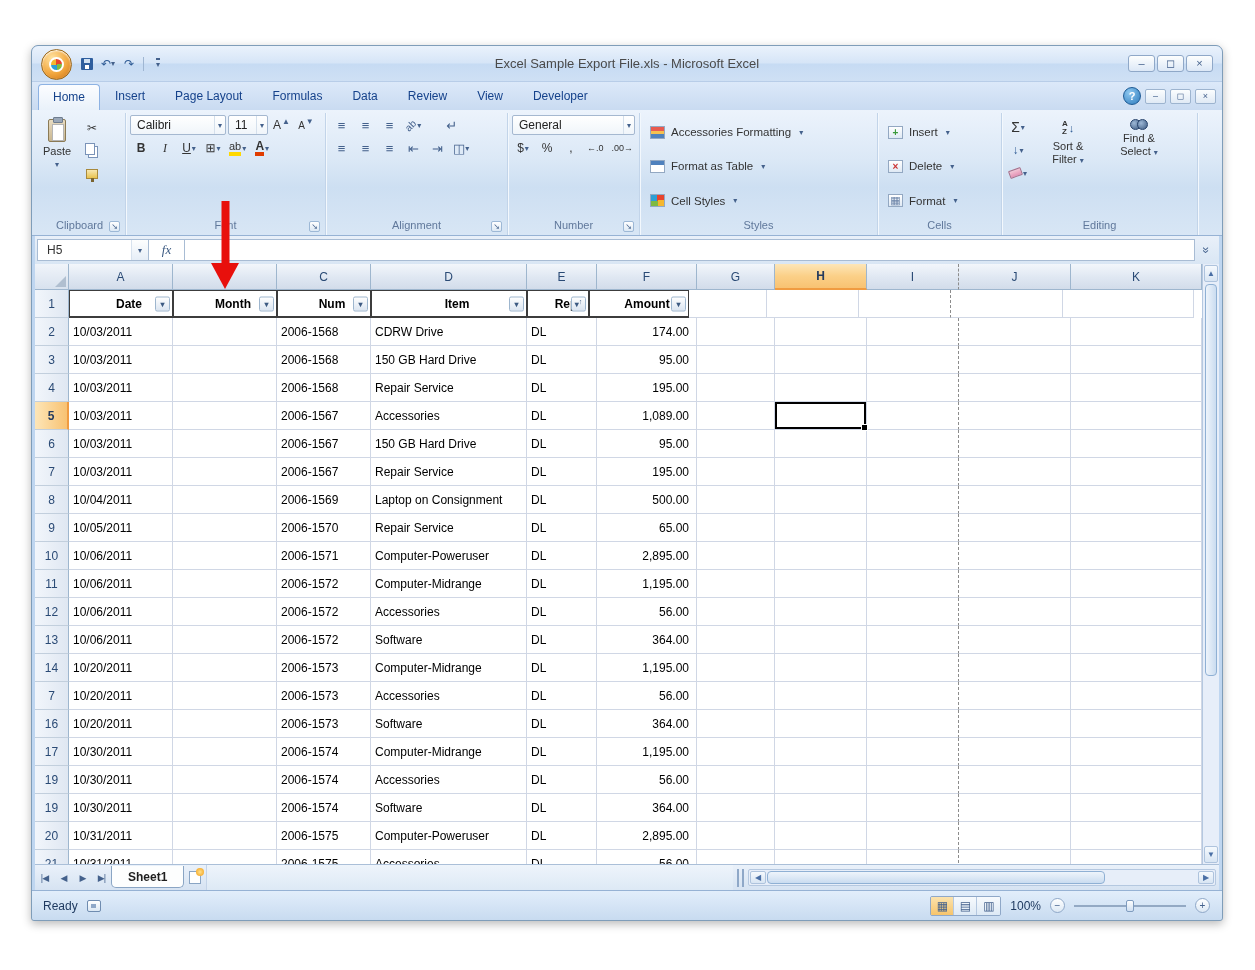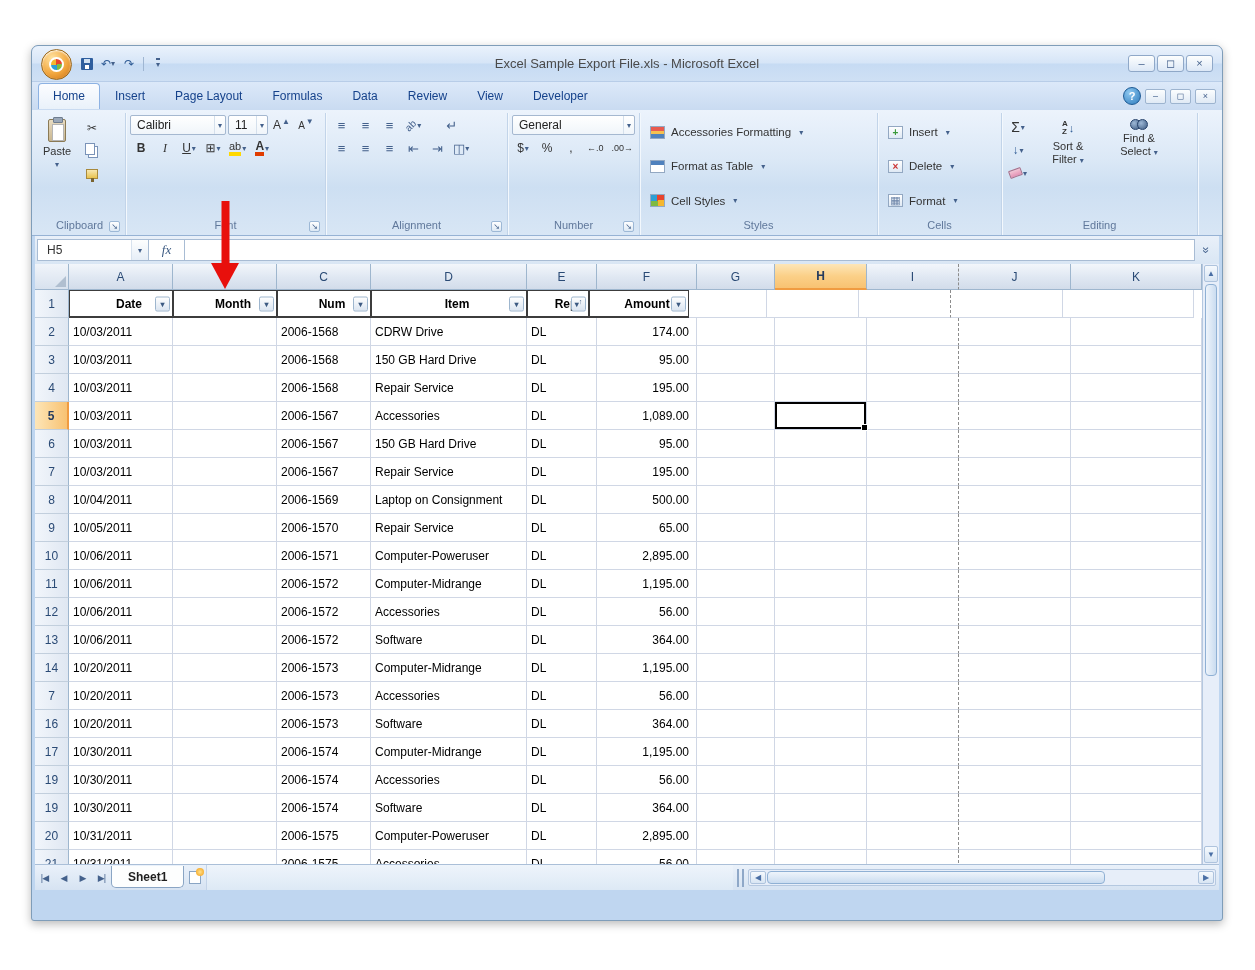--- a/index.html
+++ b/index.html
@@ -203,21 +203,21 @@
     </div>
     <div class="title-text">Excel Sample Export File.xls - Microsoft Excel</div>
     <div class="win-controls">
       <div class="win-btn">–</div>
       <div class="win-btn">◻</div>
       <div class="win-btn">×</div>
     </div>
   </div>
 
   <div class="tabrow">
-    <div id="ribbon-tabs" style="display:flex;align-items:flex-start;">
+    <div id="ribbon-tabs" style="display:flex;align-items:center;">
         <div class="rtab active">Home</div>
         <div class="rtab">Insert</div>
         <div class="rtab">Page Layout</div>
         <div class="rtab">Formulas</div>
         <div class="rtab">Data</div>
         <div class="rtab">Review</div>
         <div class="rtab">View</div>
         <div class="rtab">Developer</div>
       </div>
     <div class="tab-right">
@@ -821,19 +821,40 @@
       </div>
     <div class="tab-filler"></div>
     <div class="splitter"></div>
     <div class="hscroll">
       <div class="sbtn">◀</div>
       <div class="hthumb"></div>
       <div class="sbtn" style="margin-left:auto">▶</div>
     </div>
   </div>
 
+  <div class="statusbar">
+    <div class="status-left">
+      <span>Ready</span>
+      <span class="macro-ico"></span>
+    </div>
+    <div class="status-right">
+      <div class="view-btns" id="view-btns">
+          <div class="view-btn active">▦</div>
+          <div class="view-btn">▤</div>
+          <div class="view-btn">▥</div>
+        </div>
+      <span>100%</span>
+      <div class="zoom-btn">−</div>
+      <div class="zoom-slider">
+        <div class="zoom-track"></div>
+        <div class="zoom-tick"></div>
+        <div class="zoom-thumb"></div>
+      </div>
+      <div class="zoom-btn">+</div>
+    </div>
+  </div>
 
   <svg class="red-arrow" width="34" height="90" viewBox="0 0 34 90">
     <rect x="13.5" y="0" width="8" height="64" fill="#e8100c"></rect>
     <polygon points="3,62 31,62 17,88" fill="#e8100c"></polygon>
   </svg>
 
 </div>
 
 </body></html>

